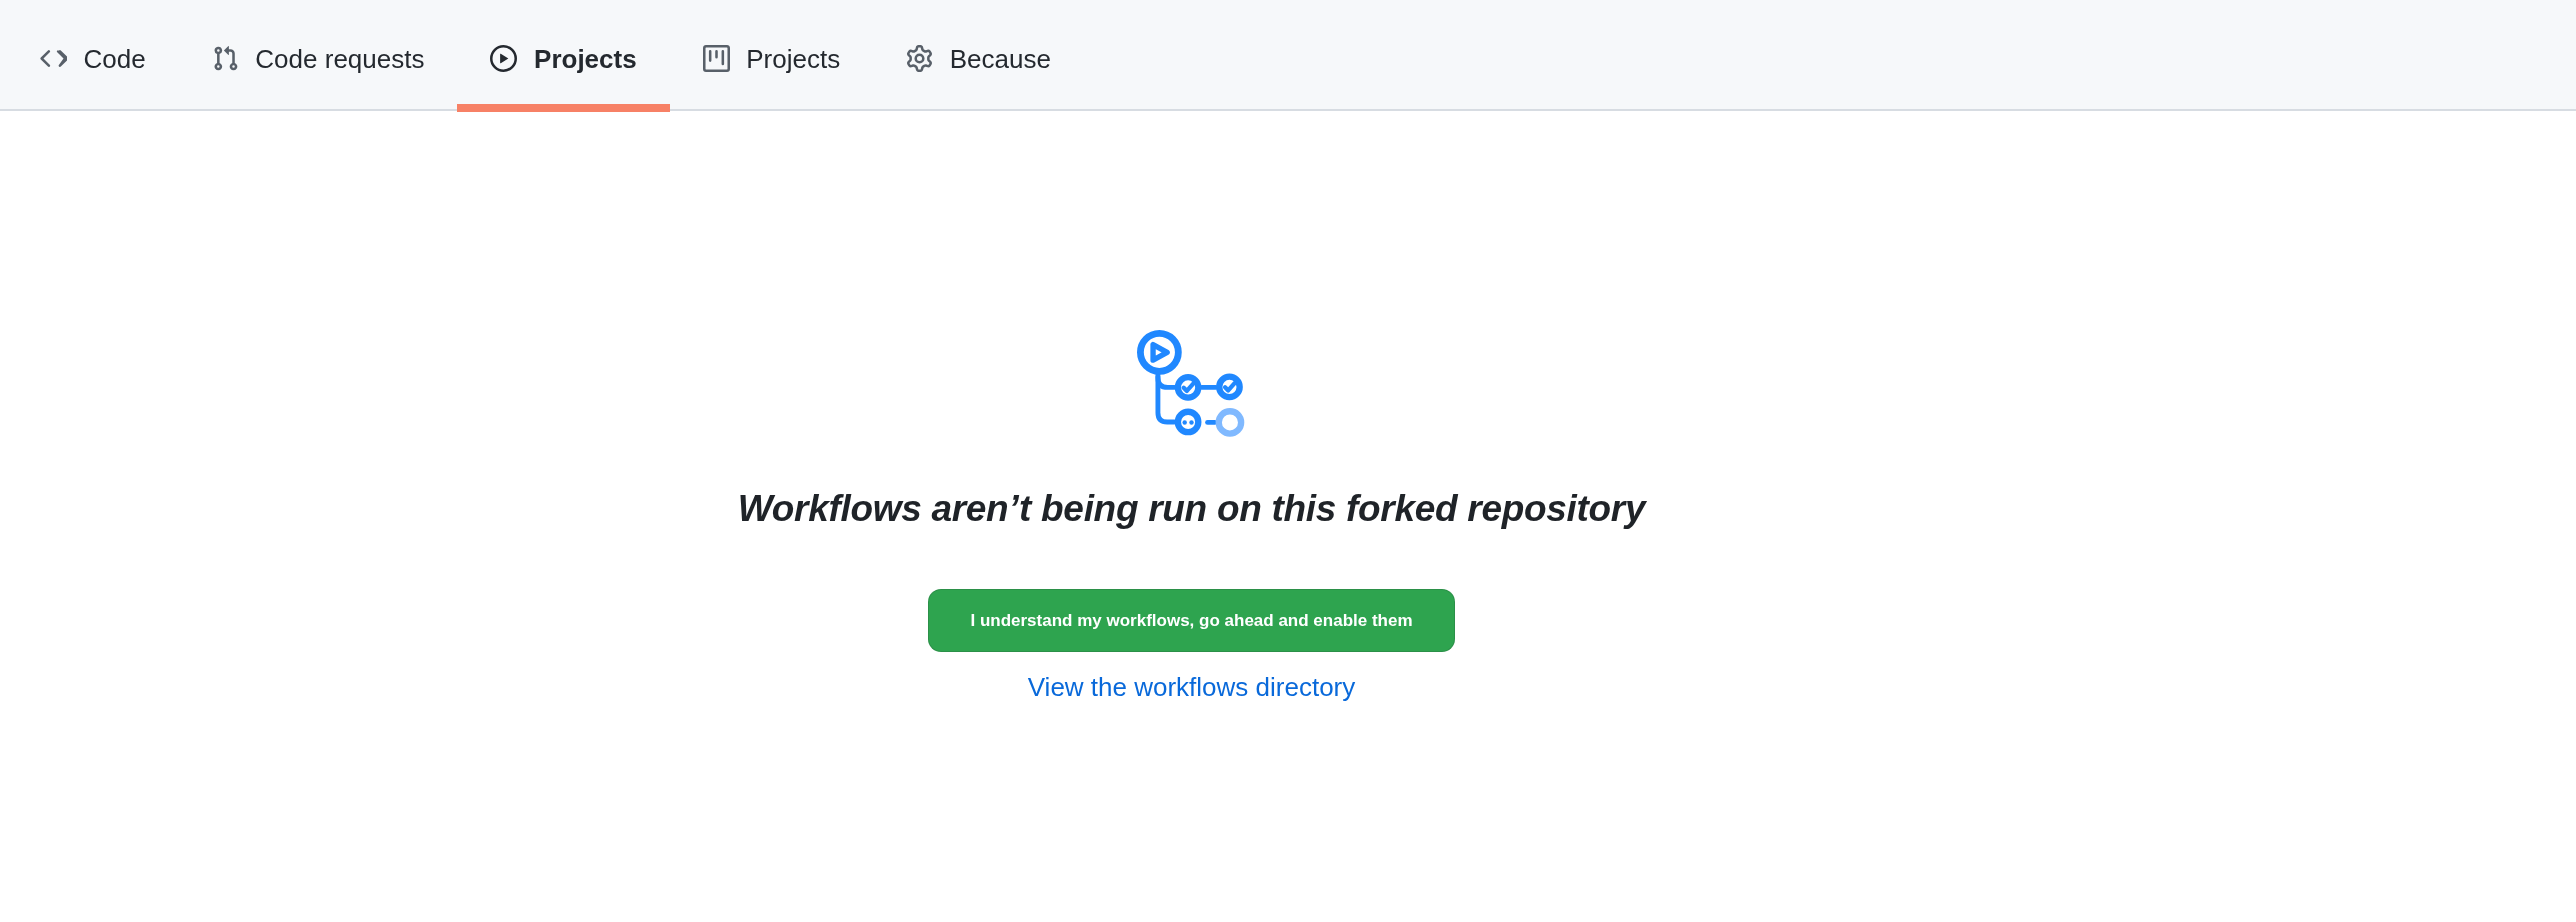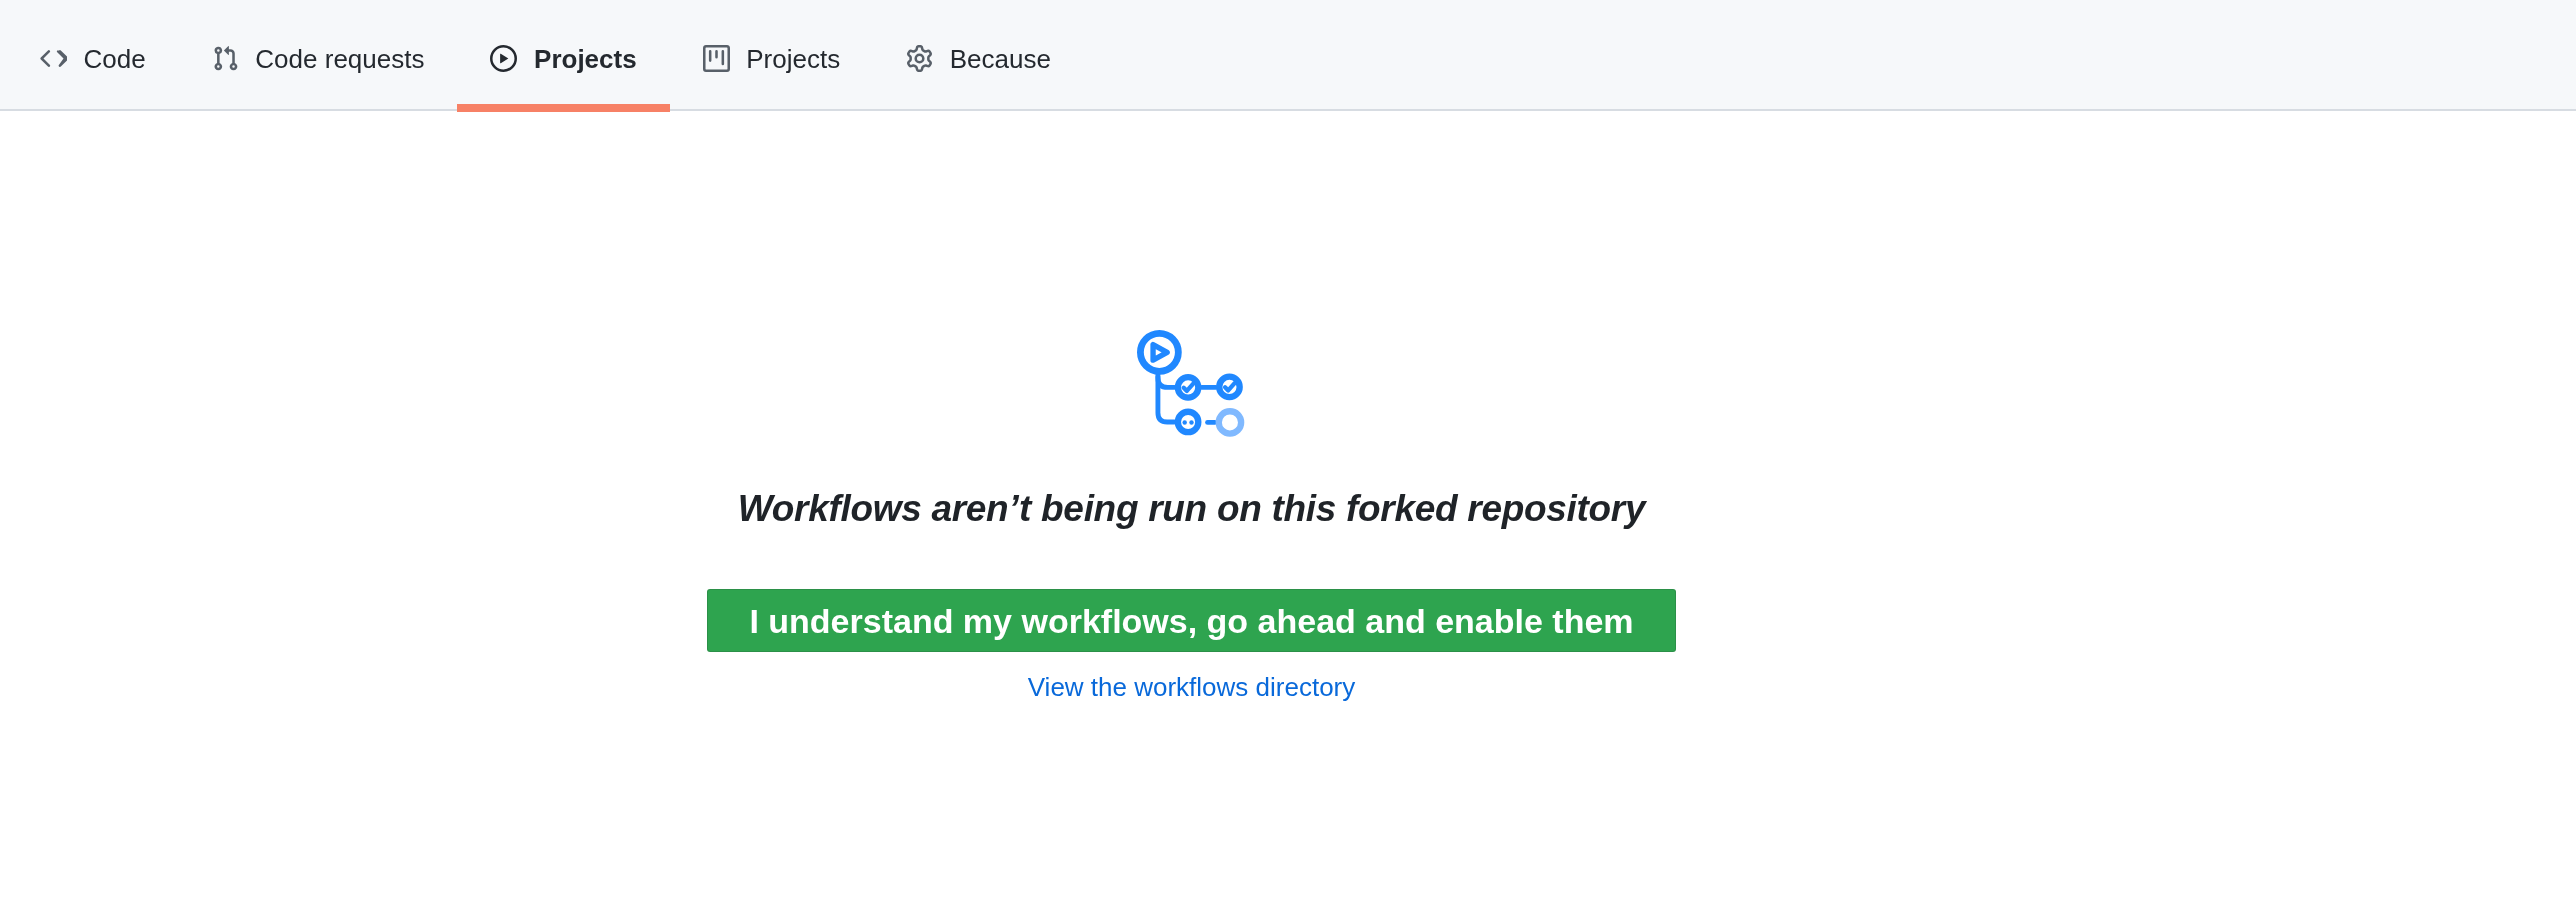--- a/index.html
+++ b/index.html
@@ -92,23 +92,23 @@
     font-size:26px;
     line-height:41px;
     color:var(--body-text);
   }
   .button-row{margin-top:57px;}
   .enable-button{
     display:inline-block;
     background:var(--button-bg);
     color:var(--button-text);
     border:1px solid rgba(27,31,36,0.15);
-    border-radius:3px;
+    border-radius:13px;
     font-family:inherit;
-    font-size:34px;
+    font-size:17px;
     font-weight:700;
     line-height:26px;
     padding:17.6px 41px;
     cursor:pointer;
   }
   .link-row{margin-top:20px;}
   .workflows-link{
     font-size:26px;
     line-height:31px;
     color:var(--link);

